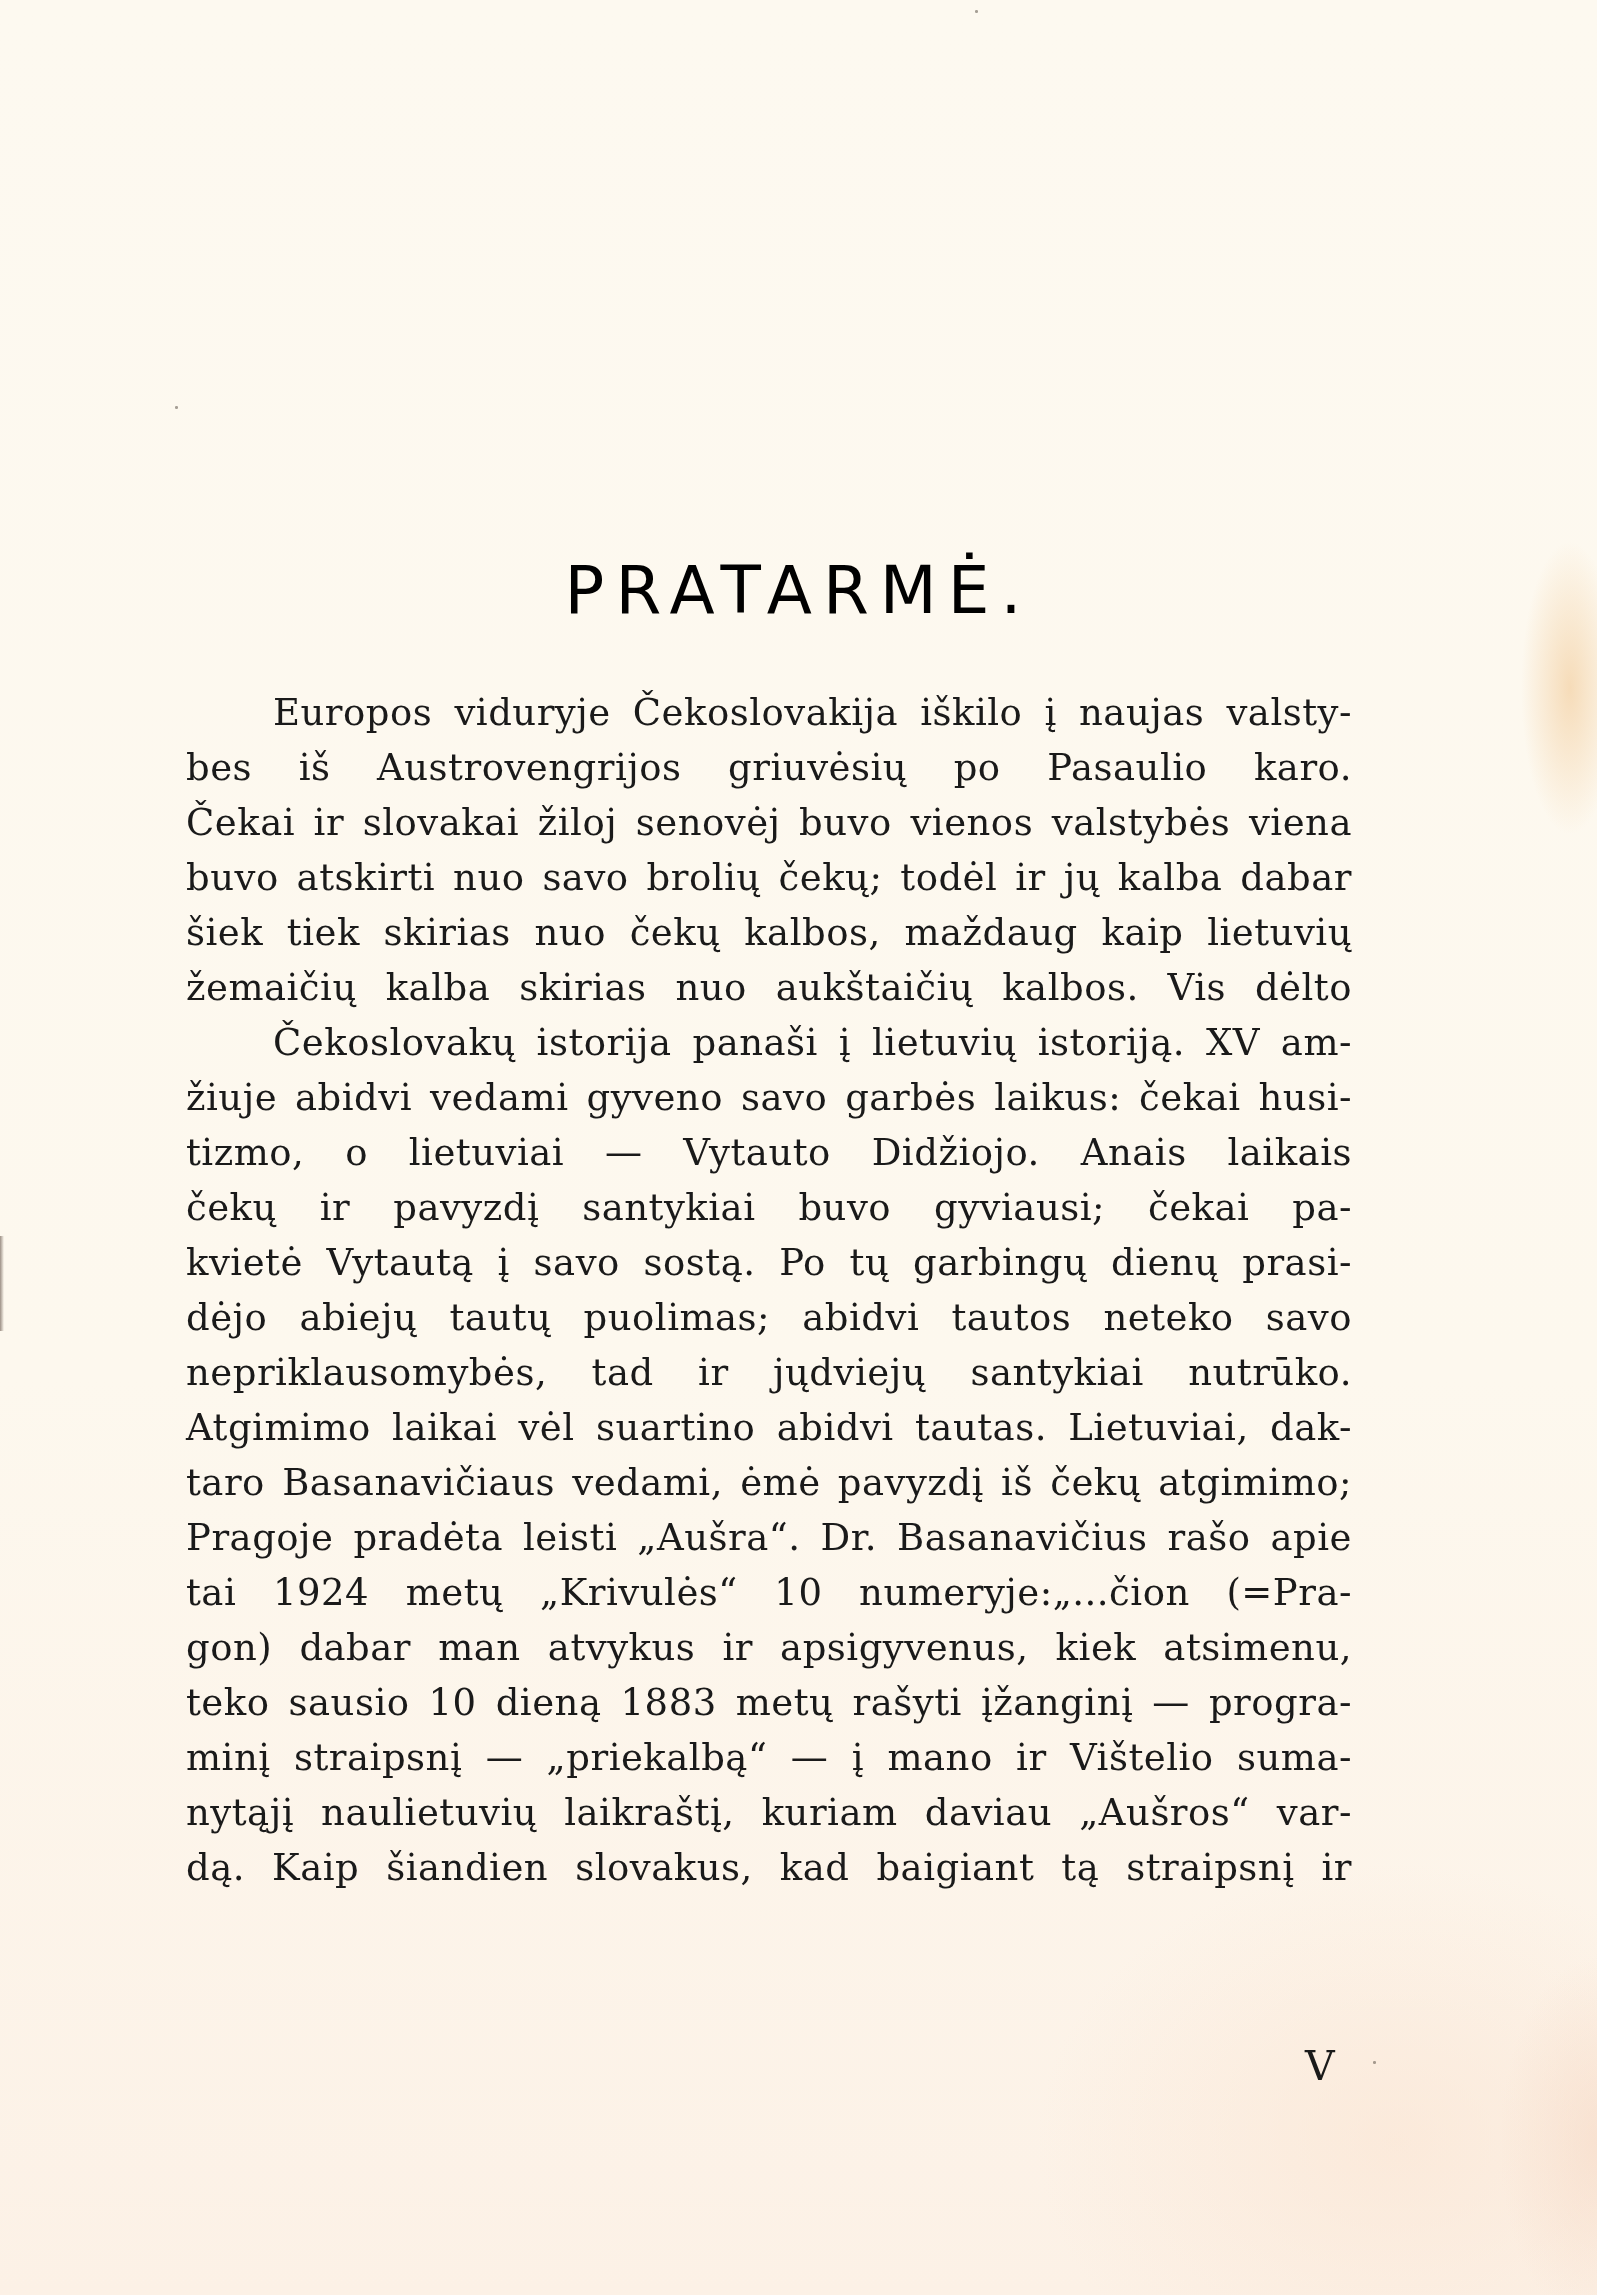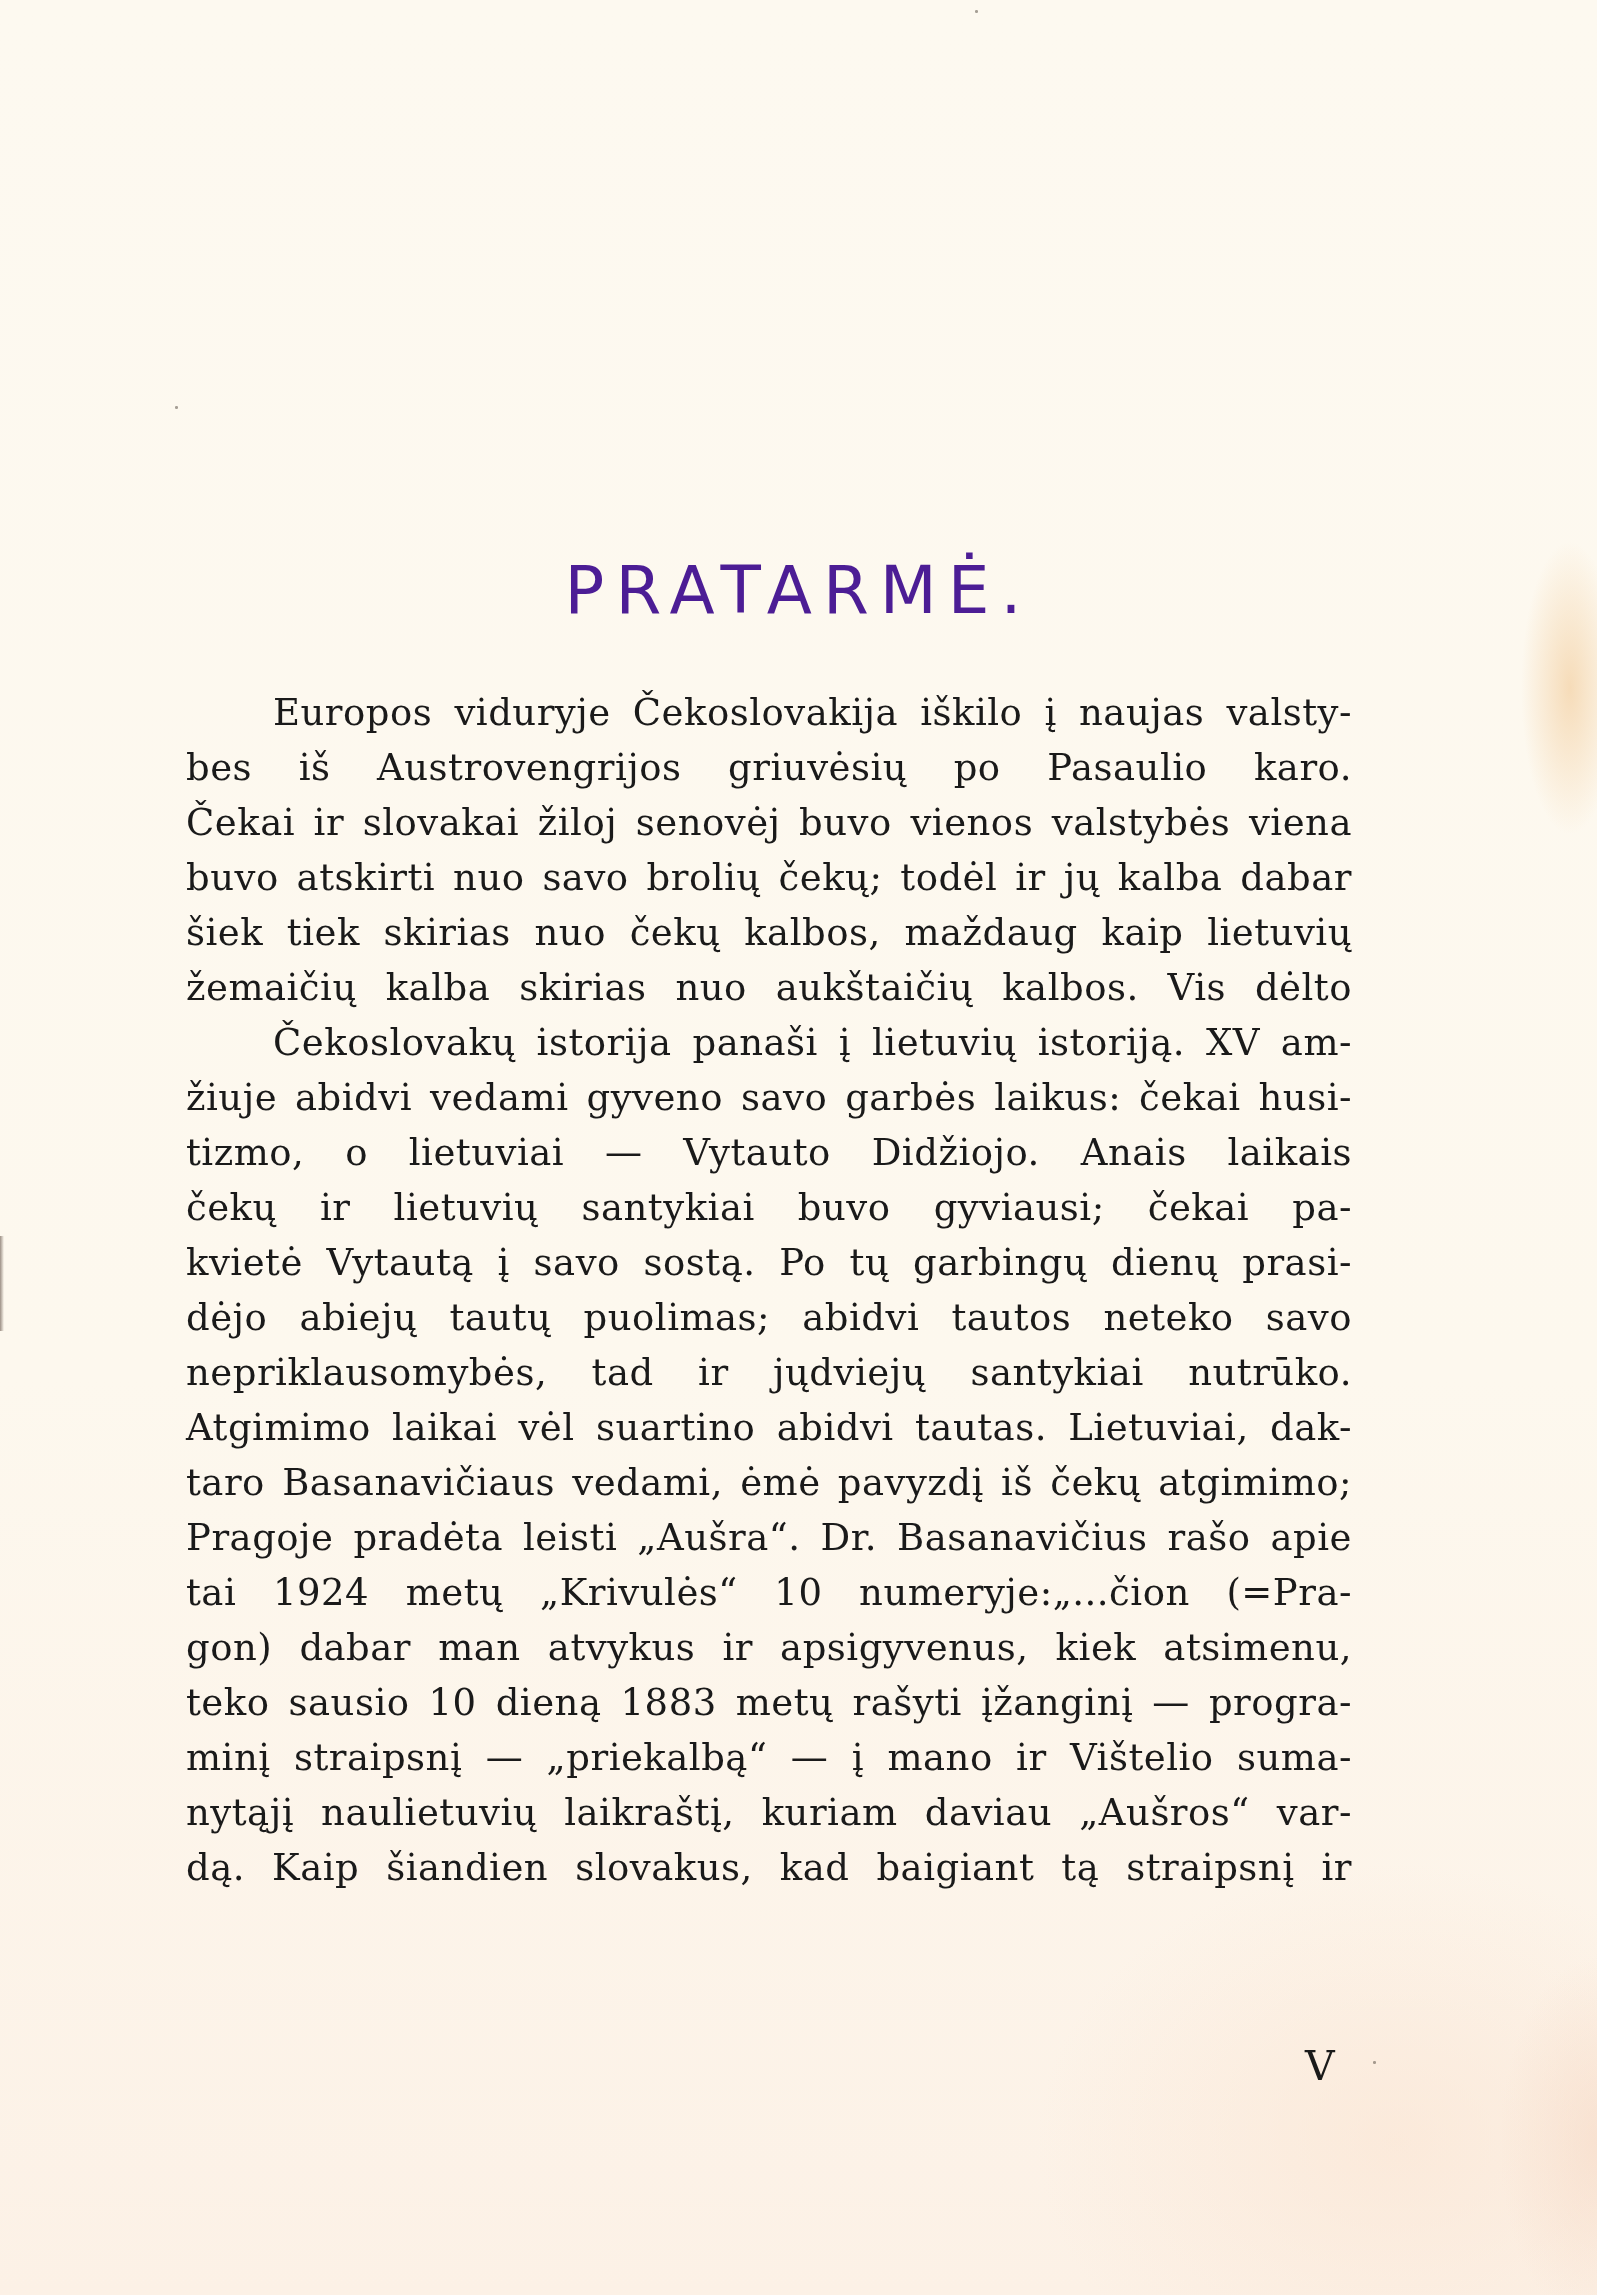--- a/index.html
+++ b/index.html
@@ -35,21 +35,21 @@
     .title {
       position: absolute;
       left: 0;
       width: 1597px;
       top: 558px;
       text-align: center;
       font-family: "DejaVu Sans", "Liberation Sans", sans-serif;
       font-weight: normal;
       font-size: 66px;
       letter-spacing: 11px;
-      color: #4c1d95;
+      color: #000000;
       margin: 0;
       line-height: 1;
     }
     .text-block {
       position: absolute;
       left: 186px;
       top: 685px;
       width: 1166px;
     }
     .line {
@@ -100,21 +100,21 @@
         <span class="line">bes iš Austrovengrijos griuvėsių po Pasaulio karo.</span>
         <span class="line">Čekai ir slovakai žiloj senovėj buvo vienos valstybės viena</span>
         <span class="line">buvo atskirti nuo savo brolių čekų; todėl ir jų kalba dabar</span>
         <span class="line">šiek tiek skirias nuo čekų kalbos, maždaug kaip lietuvių</span>
         <span class="line">žemaičių kalba skirias nuo aukštaičių kalbos. Vis dėlto</span>
       </div>
       <div>
         <span class="line indent">Čekoslovakų istorija panaši į lietuvių istoriją. XV am-</span>
         <span class="line">žiuje abidvi vedami gyveno savo garbės laikus: čekai husi-</span>
         <span class="line">tizmo, o lietuviai — Vytauto Didžiojo. Anais laikais</span>
-        <span class="line">čekų ir lietuvių santykiai buvo gyviausi; čekai pa-</span>
+        <span class="line">čekų ir pavyzdį santykiai buvo gyviausi; čekai pa-</span>
         <span class="line">kvietė Vytautą į savo sostą. Po tų garbingų dienų prasi-</span>
         <span class="line">dėjo abiejų tautų puolimas; abidvi tautos neteko savo</span>
         <span class="line">nepriklausomybės, tad ir jųdviejų santykiai nutrūko.</span>
         <span class="line">Atgimimo laikai vėl suartino abidvi tautas. Lietuviai, dak-</span>
         <span class="line">taro Basanavičiaus vedami, ėmė pavyzdį iš čekų atgimimo;</span>
         <span class="line">Pragoje pradėta leisti „Aušra“. Dr. Basanavičius rašo apie</span>
         <span class="line">tai 1924 metų „Krivulės“ 10 numeryje:„...čion (=Pra-</span>
         <span class="line">gon) dabar man atvykus ir apsigyvenus, kiek atsimenu,</span>
         <span class="line">teko sausio 10 dieną 1883 metų rašyti įžanginį — progra-</span>
         <span class="line">minį straipsnį — „priekalbą“ — į mano ir Vištelio suma-</span>

